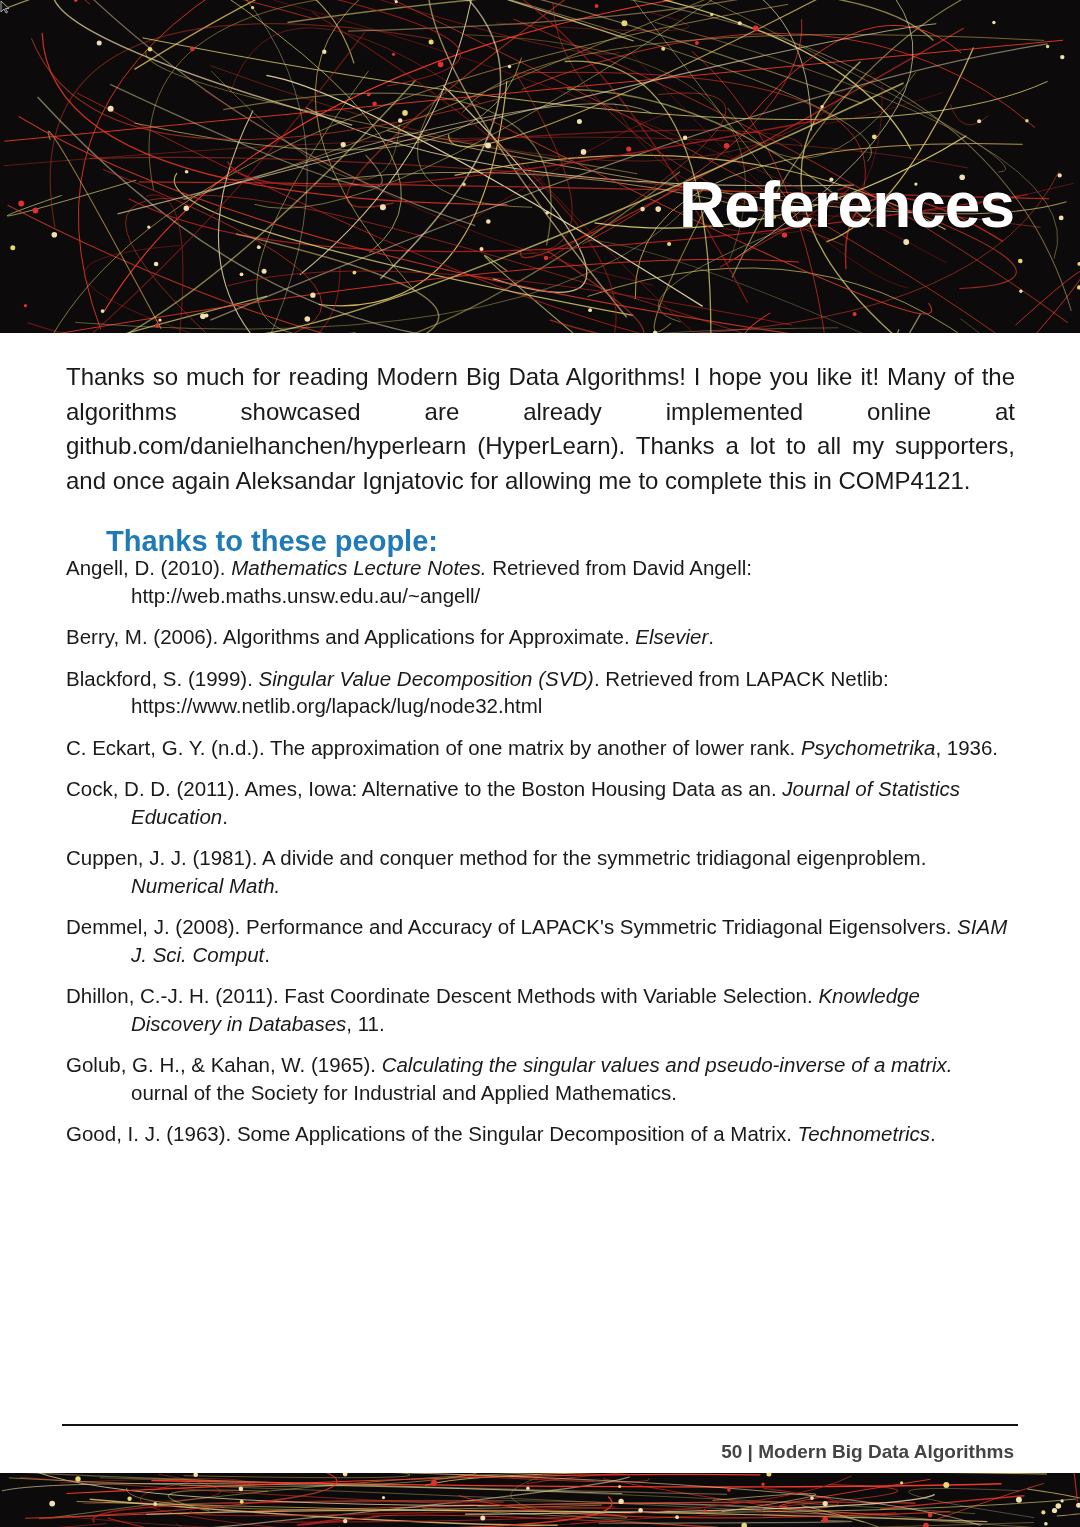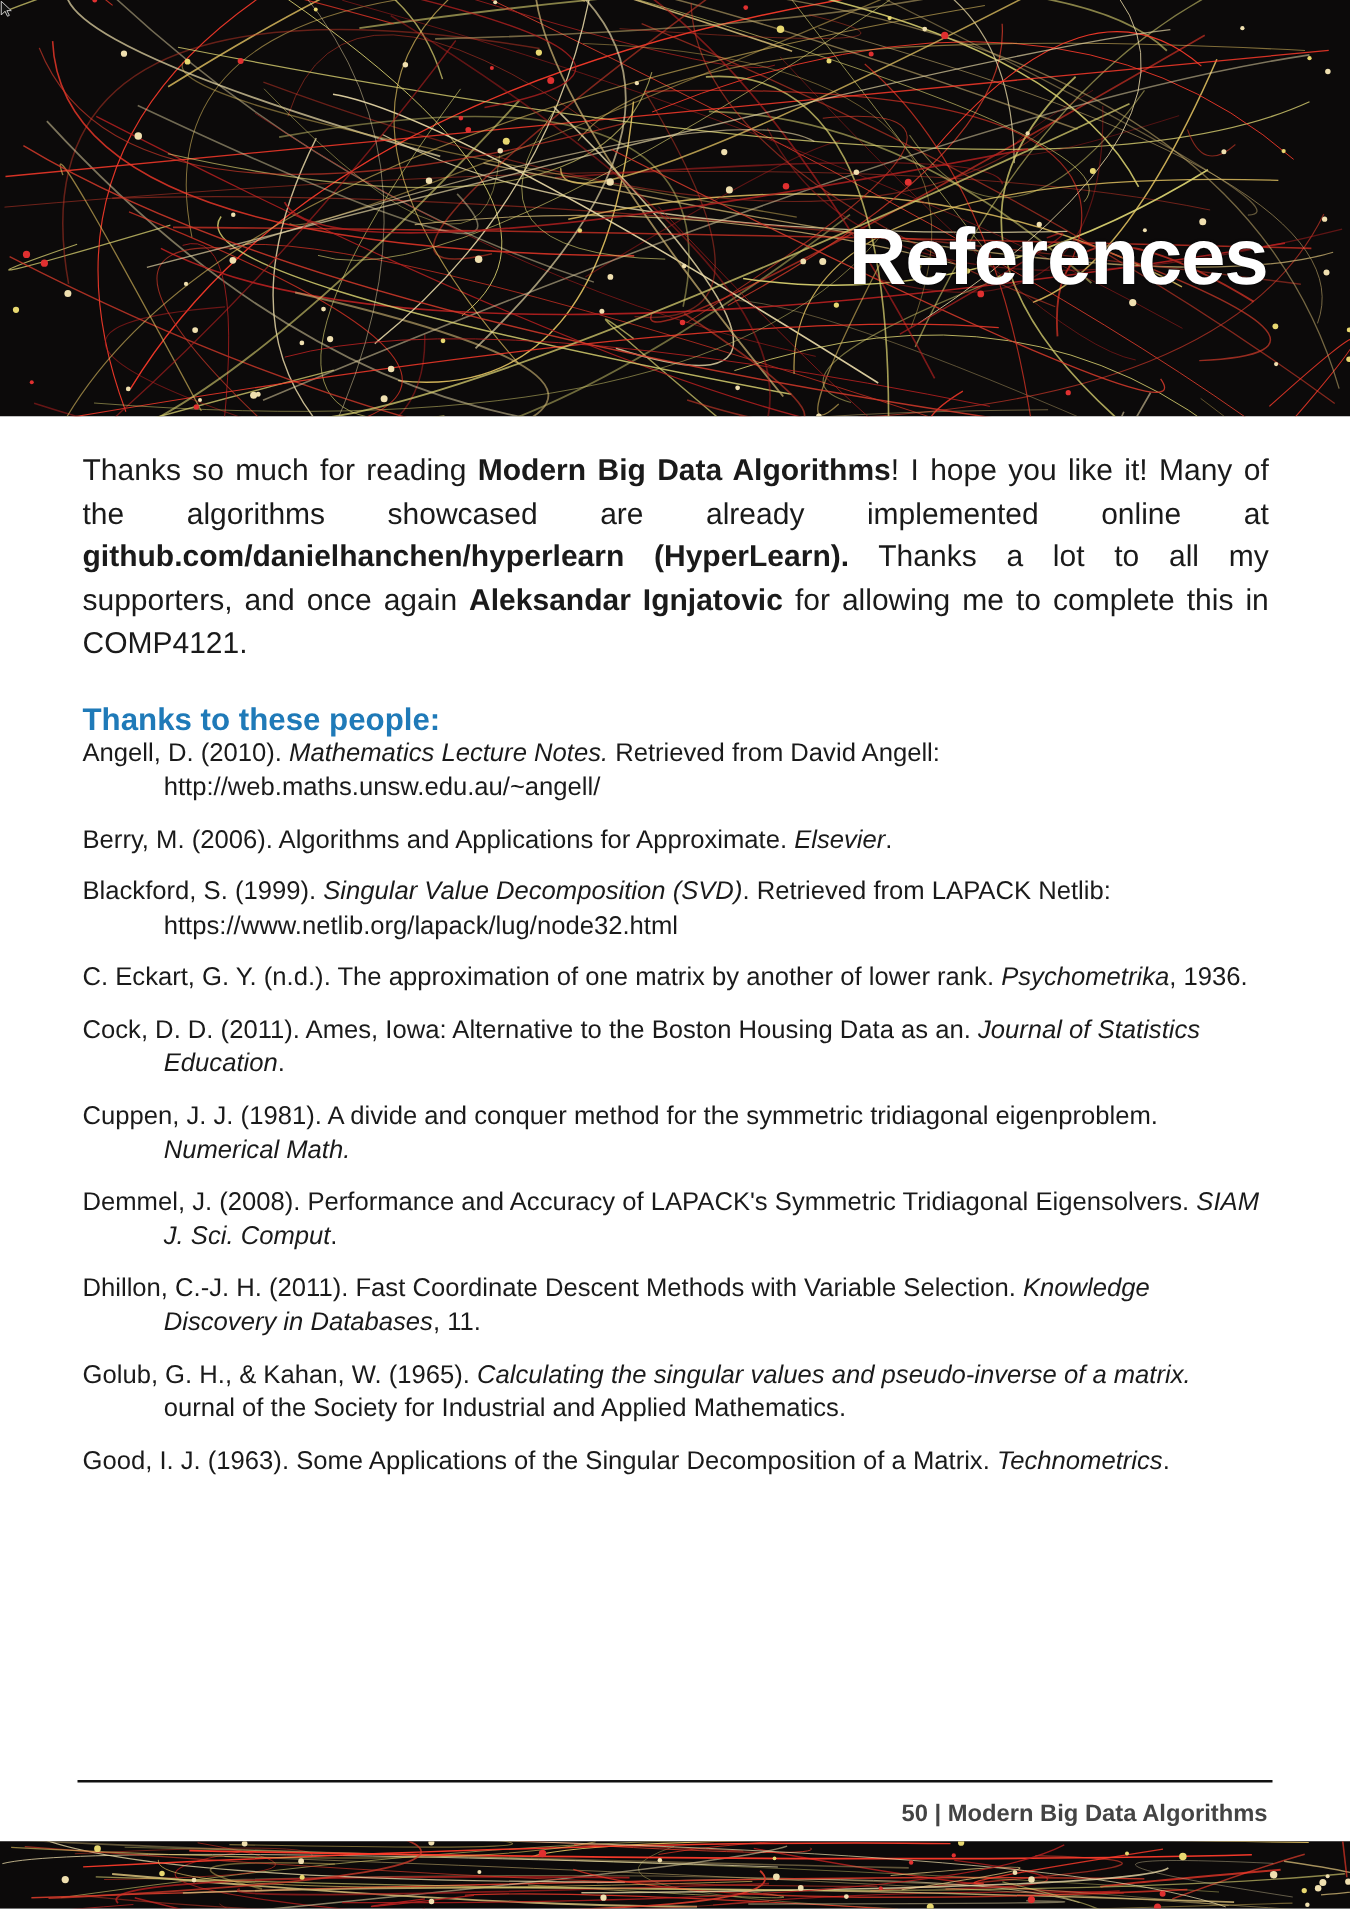--- a/index.html
+++ b/index.html
@@ -5,22 +5,22 @@
   html, body { margin: 0; padding: 0; }
   body { width: 1080px; height: 1527px; background: #ffffff; position: relative; overflow: hidden;
          font-family: "Liberation Sans", sans-serif; color: #1a1a1a; }
   .banner { position: absolute; left: 0; top: 0; width: 1080px; height: 333px; background: #0c0a0a; overflow: hidden; }
   .banner svg, .footer-banner svg { position: absolute; left: 0; top: 0; }
   .banner-title { position: absolute; right: 66px; top: 168px; font-size: 64px; font-weight: bold; color: #ffffff;
                   letter-spacing: -1px; font-family: "Liberation Sans", sans-serif; text-shadow: 0 0 2px #000; }
   .cursor-icon { position: absolute; left: 1020px; top: 58px; width: 10px; height: 14px; }
   .content { position: absolute; left: 66px; top: 360px; width: 949px; }
   .intro { font-size: 24px; line-height: 34.5px; text-align: justify; margin: 0; }
-  .intro b { font-weight: bold; }
-  .section-heading { margin-top: 30px; font-size: 25px; font-weight: bold; color: #1f7ab8; line-height: 26px; }
+  .intro b { font-weight: normal; }
+  .section-heading { margin-top: 30px; font-size: 29px; font-weight: bold; color: #1f7ab8; line-height: 26px; margin-left: 40px; }
   .refs { margin-top: 0; }
   .ref { font-size: 20.5px; line-height: 27.5px; padding-left: 65px; text-indent: -65px; margin-bottom: 14px; }
   .ref i { }
   .rule { position: absolute; left: 62px; top: 1424px; width: 956px; height: 2px; background: #111; }
   .page-footer { position: absolute; right: 66px; top: 1441px; font-size: 19px; font-weight: bold; color: #444; }
   .footer-banner { position: absolute; left: 0; top: 1473px; width: 1080px; height: 54px; background: #0c0a0a; overflow: hidden; }
 </style>
 </head>
 <body>
 

